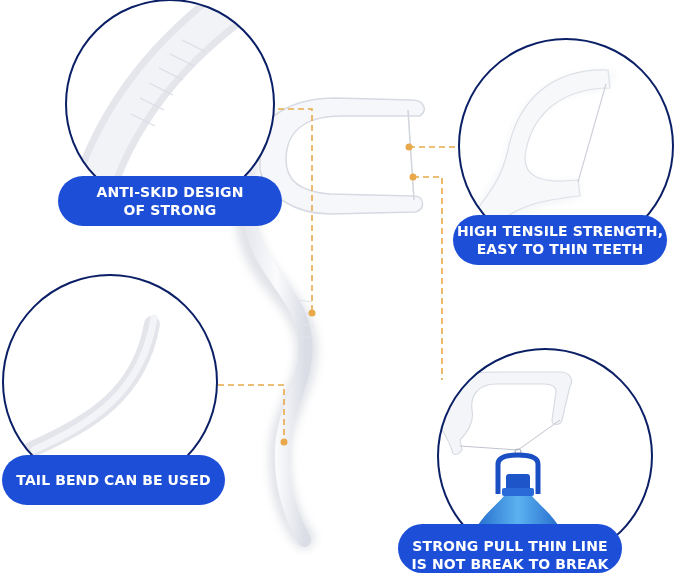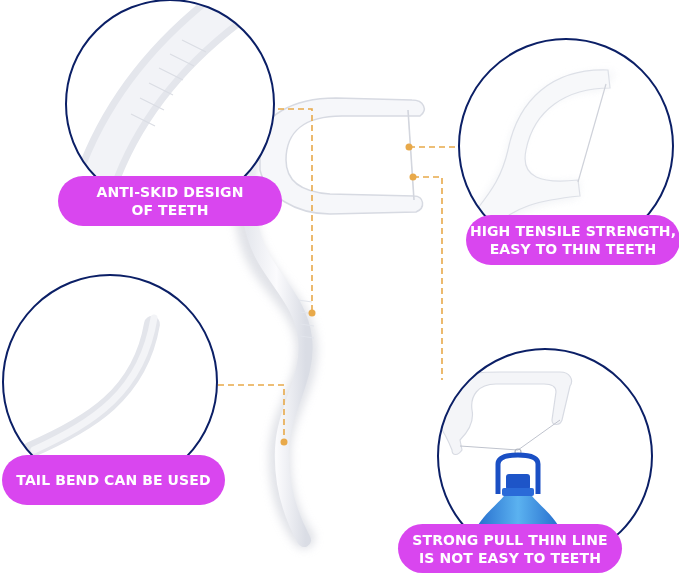--- a/index.html
+++ b/index.html
@@ -1,20 +1,20 @@
 <!DOCTYPE html>
 <html><head>
 <meta charset="utf-8">
 <style>
   html, body { margin:0; padding:0; background:#ffffff; }
   body { width:679px; height:575px; position:relative; overflow:hidden;
          font-family:"DejaVu Sans", "Liberation Sans", sans-serif; }
   .stage { position:absolute; left:0; top:0; width:679px; height:575px; }
   svg.art { position:absolute; left:0; top:0; }
-  .badge { position:absolute; background:#d946ef; color:#ffffff; border-radius:26px;
+  .badge { position:absolute; background:#1d4ed8; color:#ffffff; border-radius:26px;
            display:flex; flex-direction:column; align-items:center; justify-content:center;
            font-weight:bold; font-size:14px; line-height:18px; letter-spacing:0.1px;
            text-align:center; box-sizing:border-box; }
   .badge span { display:block; white-space:nowrap; }
 </style>
 </head>
 <body>
 
 <div class="stage">
 
@@ -134,30 +134,30 @@
         <rect x="502" y="488" width="32" height="8" rx="2" fill="#2A6AD8"></rect>
 
         <path d="M504,496 L532,496 C540,506 556,516 566,540 L566,575 L470,575 L470,540 C480,516 496,506 504,496 Z" fill="url(#bottleGrad)"></path>
       </g>
       <circle cx="545" cy="456" r="107" fill="none" stroke="#0B1F66" stroke-width="2"></circle>
     </g>
   </svg>
 
   <div class="badge" style="left:58px; top:176px; width:224px; height:50px;">
     <span>ANTI-SKID DESIGN</span>
-    <span>OF TEETH</span>
+    <span>OF STRONG</span>
   </div>
 
-  <div class="badge" style="left:466px; top:215px; width:214px; height:50px;">
+  <div class="badge" style="left:453px; top:215px; width:214px; height:50px;">
     <span>HIGH TENSILE STRENGTH,</span>
     <span>EASY TO THIN TEETH</span>
   </div>
 
   <div class="badge" style="left:2px; top:455px; width:223px; height:50px;">
     <span>TAIL BEND CAN BE USED</span>
   </div>
 
-  <div class="badge" style="left:398px; top:524px; width:224px; height:49px;">
+  <div class="badge" style="left:398px; top:524px; width:224px; height:49px;justify-content:flex-end;">
     <span>STRONG PULL THIN LINE</span>
-    <span>IS NOT EASY TO TEETH</span>
+    <span>IS NOT BREAK TO BREAK</span>
   </div>
 
 </div>
 
 </body></html>

